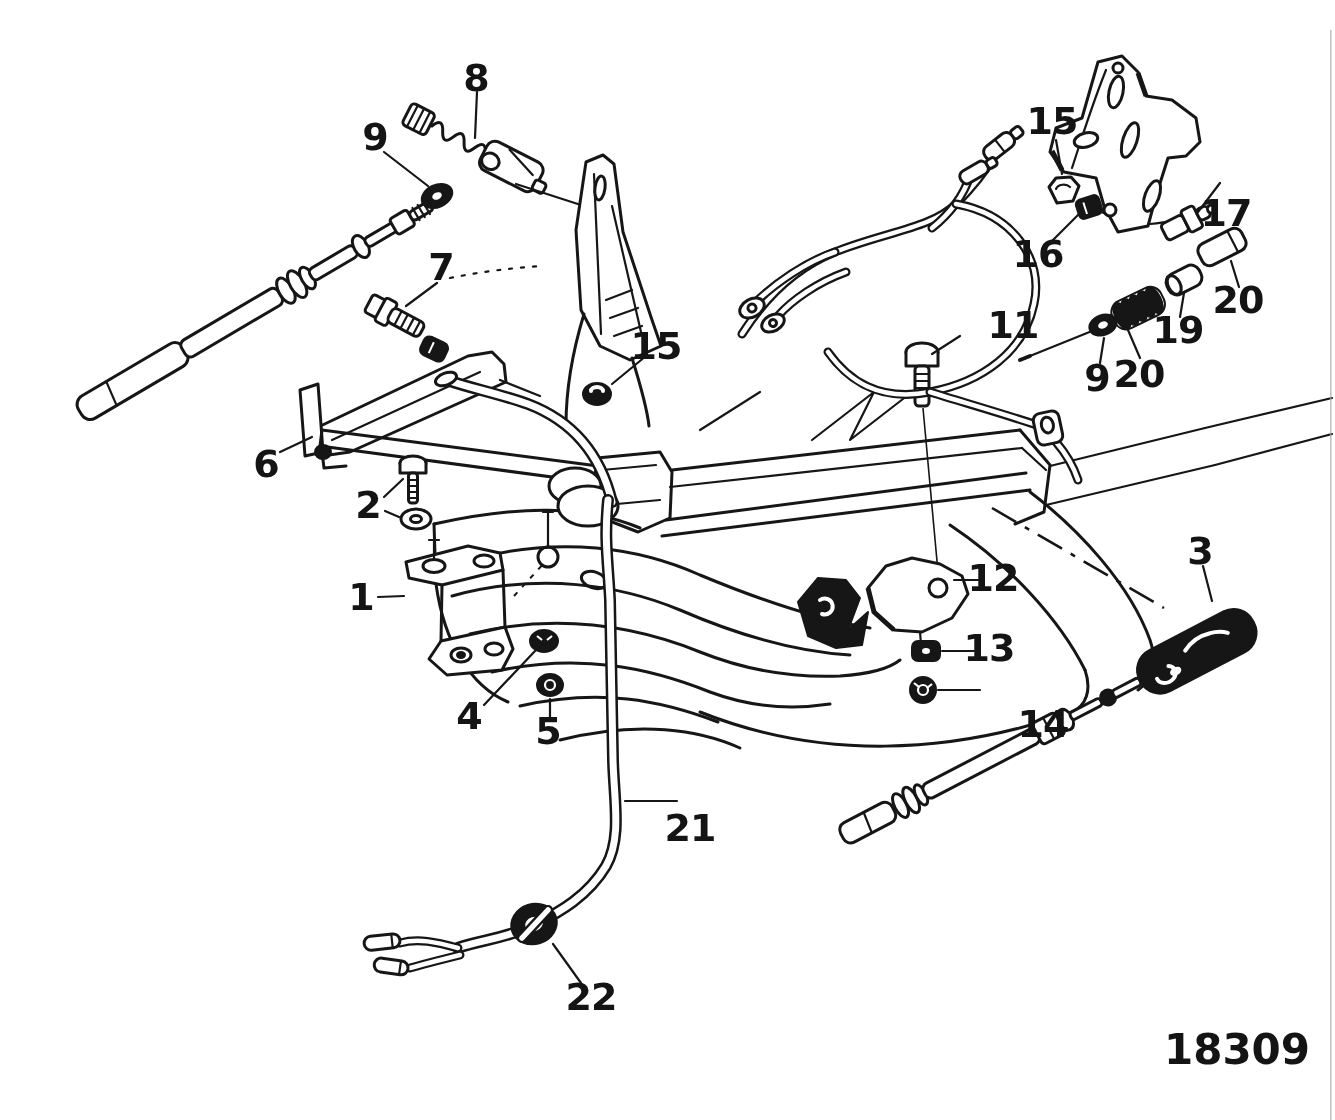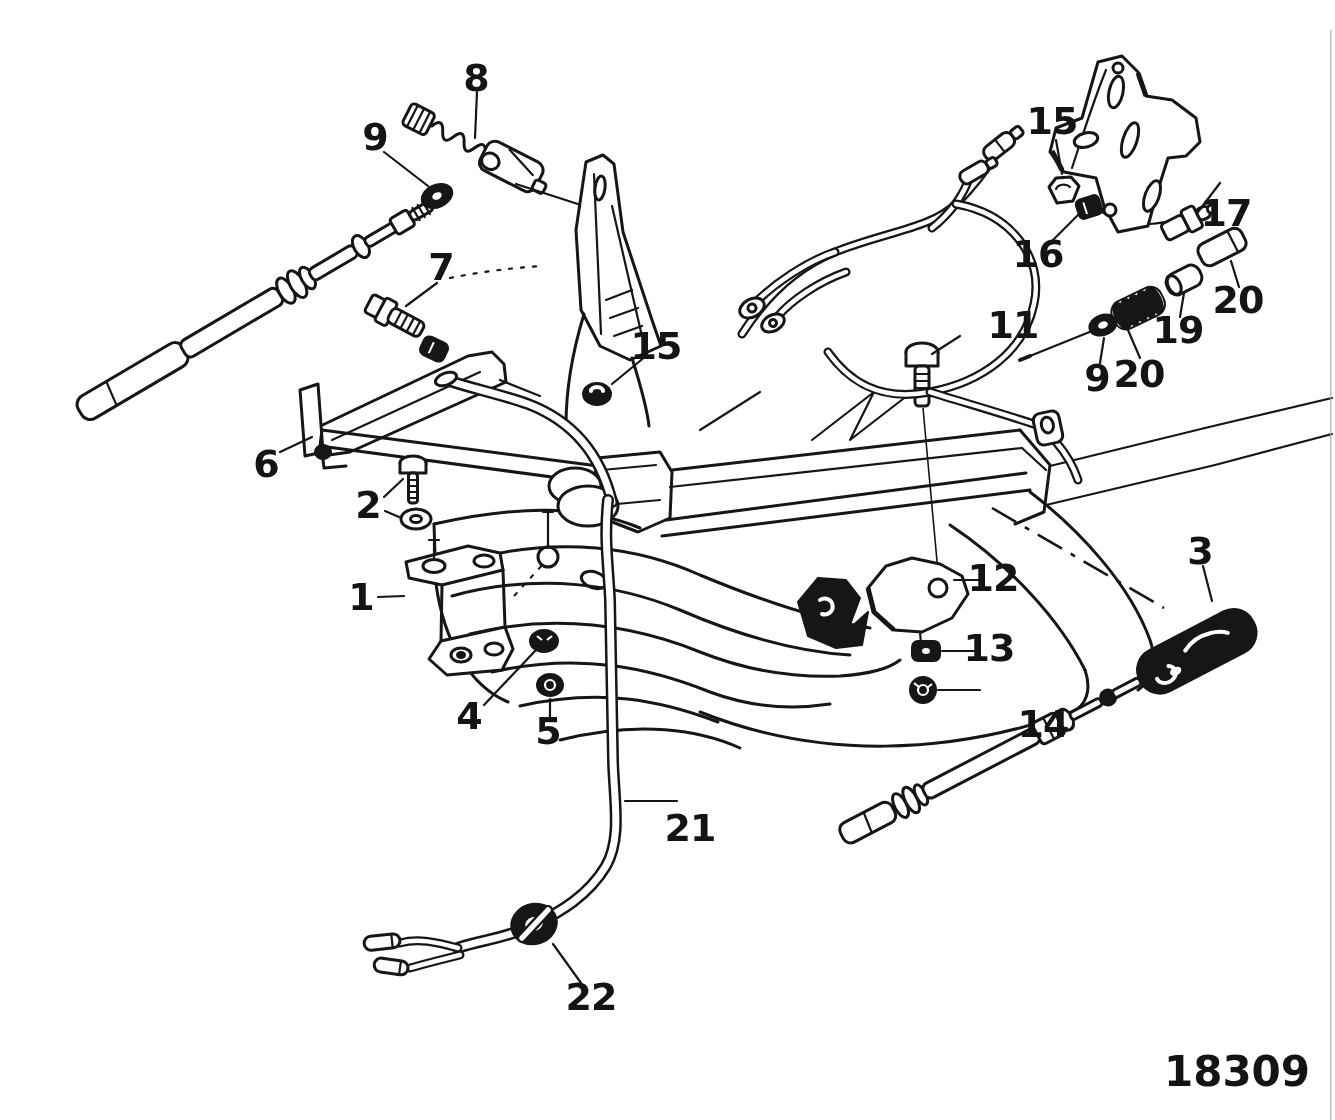--- a/index.html
+++ b/index.html
@@ -407,15 +407,15 @@
 <span class="callout" style="left:995px; top:724px;margin-left:48px;">14</span>
 <span class="callout" style="left:1052px; top:121px;">15</span>
 <span class="callout" style="left:1038px; top:254px;">16</span>
 <span class="callout" style="left:1226px; top:168px;margin-top:45px;">17</span>
 <span class="callout" style="left:1238px; top:300px;">20</span>
 <span class="callout" style="left:1178px; top:330px;">19</span>
 <span class="callout" style="left:1139px; top:374px;text-align:right;">20</span>
 <span class="callout" style="left:690px; top:800px;margin-top:28px;">21</span>
 <span class="callout" style="left:591px; top:997px;">22</span>
 
-<div class="fignum" style="left:1237px; top:1071px;">18309</div>
+<div class="fignum" style="left:1237px; top:1049px;">18309</div>
 
 </div>
 
 </body></html>

